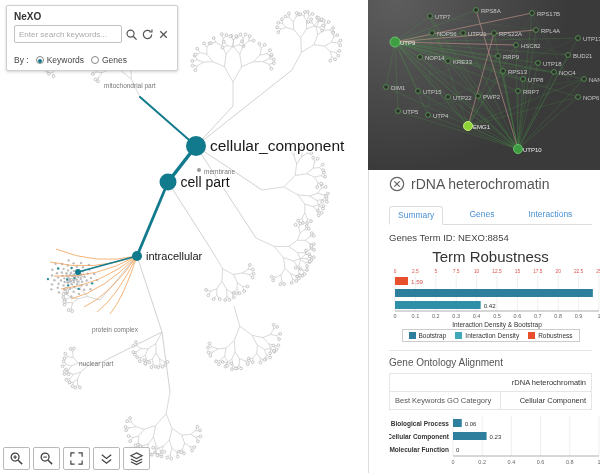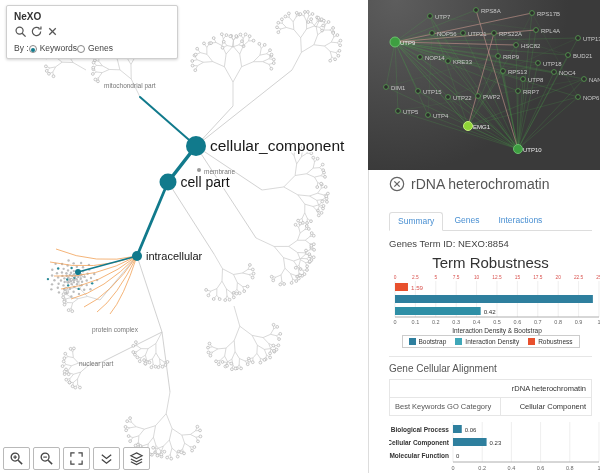--- a/index.html
+++ b/index.html
@@ -7,34 +7,34 @@
   .stage{position:relative;width:600px;height:473px;overflow:hidden;background:#fff}
   .tree-area{position:absolute;left:0;top:0;width:368px;height:473px;background:#fff}
   #tree-svg{position:absolute;left:0;top:0}
   .search-card{position:absolute;left:6px;top:5px;width:172px;background:#fff;border:1px solid #cfcfcf;border-radius:2px;box-shadow:0 1px 3px rgba(0,0,0,.18);padding:5px 7px;z-index:2}
   .sc-title{font-size:10px;font-weight:bold;color:#333;margin-bottom:3px}
   .sc-row{display:flex;align-items:center;gap:3px}
   #search-input{flex:1;min-width:0;height:18px;border:1px solid #c2c2c2;border-radius:2px;font-size:8px;padding:0 4px;color:#333;font-family:inherit}
   #search-input::placeholder{color:#aaa}
   .sc-icon{width:13px;height:13px;display:inline-flex;cursor:pointer}
   .sc-icon svg{width:13px;height:13px}
-  .sc-radios{display:flex;align-items:center;margin-top:5px;font-size:8.5px;color:#444}
-  .opt{display:inline-flex;align-items:flex-end;gap:3px;cursor:pointer}
+  .sc-radios{display:flex;align-items:center;gap:7px;margin-top:12px;font-size:8.5px;color:#444}
+  .opt{display:inline-flex;align-items:center;gap:3px;cursor:pointer}
   .radio{width:8px;height:8px;border:1px solid #888;border-radius:50%;display:inline-block;position:relative;background:#fff}
   .radio.sel::after{content:"";position:absolute;left:1.5px;top:1.5px;width:4px;height:4px;border-radius:50%;background:#117a8c}
   .toolbar{position:absolute;left:3px;bottom:3px;display:flex;gap:3px;z-index:2}
   .tbtn{width:27px;height:23px;background:#fff;border:1px solid #b9b9b9;border-radius:2px;display:inline-flex;align-items:center;justify-content:center;cursor:pointer;padding:0}
   .tbtn svg{width:15px;height:15px}
   .network-area{position:absolute;left:368px;top:0;width:232px;height:170px;background:radial-gradient(circle at 12% 0%,#5d5d5d,#3a3a3a 65%)}
   .detail-area{position:absolute;left:368px;top:170px;width:232px;height:342px;background:#fff;padding:6px 8px 0 20px;border-left:1px solid #ddd;overflow:hidden}
   .d-header{display:flex;align-items:center;gap:6px}
   .close-btn{width:16px;height:16px;cursor:pointer;display:inline-flex}
   .close-btn svg{width:16px;height:16px}
   .d-title{font-size:14px;color:#555}
-  .tabs{display:flex;gap:3px;border-bottom:1px solid #ddd;margin-top:20px}
+  .tabs{display:flex;gap:18px;border-bottom:1px solid #ddd;margin-top:14px}
   .tab{font-size:8.5px;color:#4a90d2;padding:3px 8px 4px;cursor:pointer}
   .tab.active{border:1px solid #ddd;border-bottom:1px solid #fff;border-radius:3px 3px 0 0;margin-bottom:-1px;background:#fff}
   .term-id{font-size:9.5px;color:#444;margin-top:7px}
   .chart-title{font-size:15px;color:#333;text-align:center;margin-top:5px}
   #rob-svg,#go-svg{display:block}
   #rob-svg{margin-top:2px}
   .legend-wrap{display:flex;justify-content:center}
   .legend{display:inline-flex;gap:9px;border:1px solid #ccc;padding:2px 6px;align-items:center;background:#fff}
   .litem{display:inline-flex;align-items:center;gap:3px;font-size:6.5px;color:#333}
   .sw{width:7px;height:7px;display:inline-block}
@@ -1069,20 +1069,21 @@
         </g>
         <g>
           <circle cx="137" cy="256" r="5" fill="#117a8c"></circle>
           <text x="146" y="259.85" font-size="11" fill="#161616" text-anchor="start" font-family="Liberation Sans, sans-serif" paint-order="stroke" stroke="#ffffff" stroke-width="3">intracellular</text>
         </g>
       </svg>
 
     <div class="search-card">
       <div class="sc-title">NeXO</div>
       <div class="sc-row">
+        <input id="search-input" type="text" placeholder="Enter search keywords..." style="">
         <span class="sc-icon">
           <svg viewBox="0 0 14 14">
               <circle cx="6" cy="6" r="3.8" fill="none" stroke="#555" stroke-width="1.3"></circle>
               <line x1="8.8" y1="8.8" x2="12.5" y2="12.5" stroke="#555" stroke-width="1.4"></line>
             </svg>
         </span>
         <span class="sc-icon">
           <svg viewBox="0 0 14 14" fill="none" stroke="#555" stroke-width="1.3">
               <path d="M11.5 7a4.5 4.5 0 1 1-1.3-3.2"></path>
               <path d="M11.8 1.5v2.8H9"></path>
@@ -1425,21 +1426,21 @@
             <span class="sw" style="background: rgb(63, 167, 184);"></span>
             <span>Interaction Density</span>
           </span>
           <span class="litem">
             <span class="sw" style="background: rgb(232, 80, 45);"></span>
             <span>Robustness</span>
           </span>
         </div>
       </div>
 
-    <div class="sec-title">Gene Cellular Alignment</div>
+    <div class="sec-title">Gene Ontology Alignment</div>
     <div id="align-table">
         <div class="arow first">
           <div class="av">rDNA heterochromatin</div>
         </div>
         <div class="arow">
           <div class="al">Best Keywords GO Category</div>
           <div class="av">Cellular Component</div>
         </div>
       </div>
 

